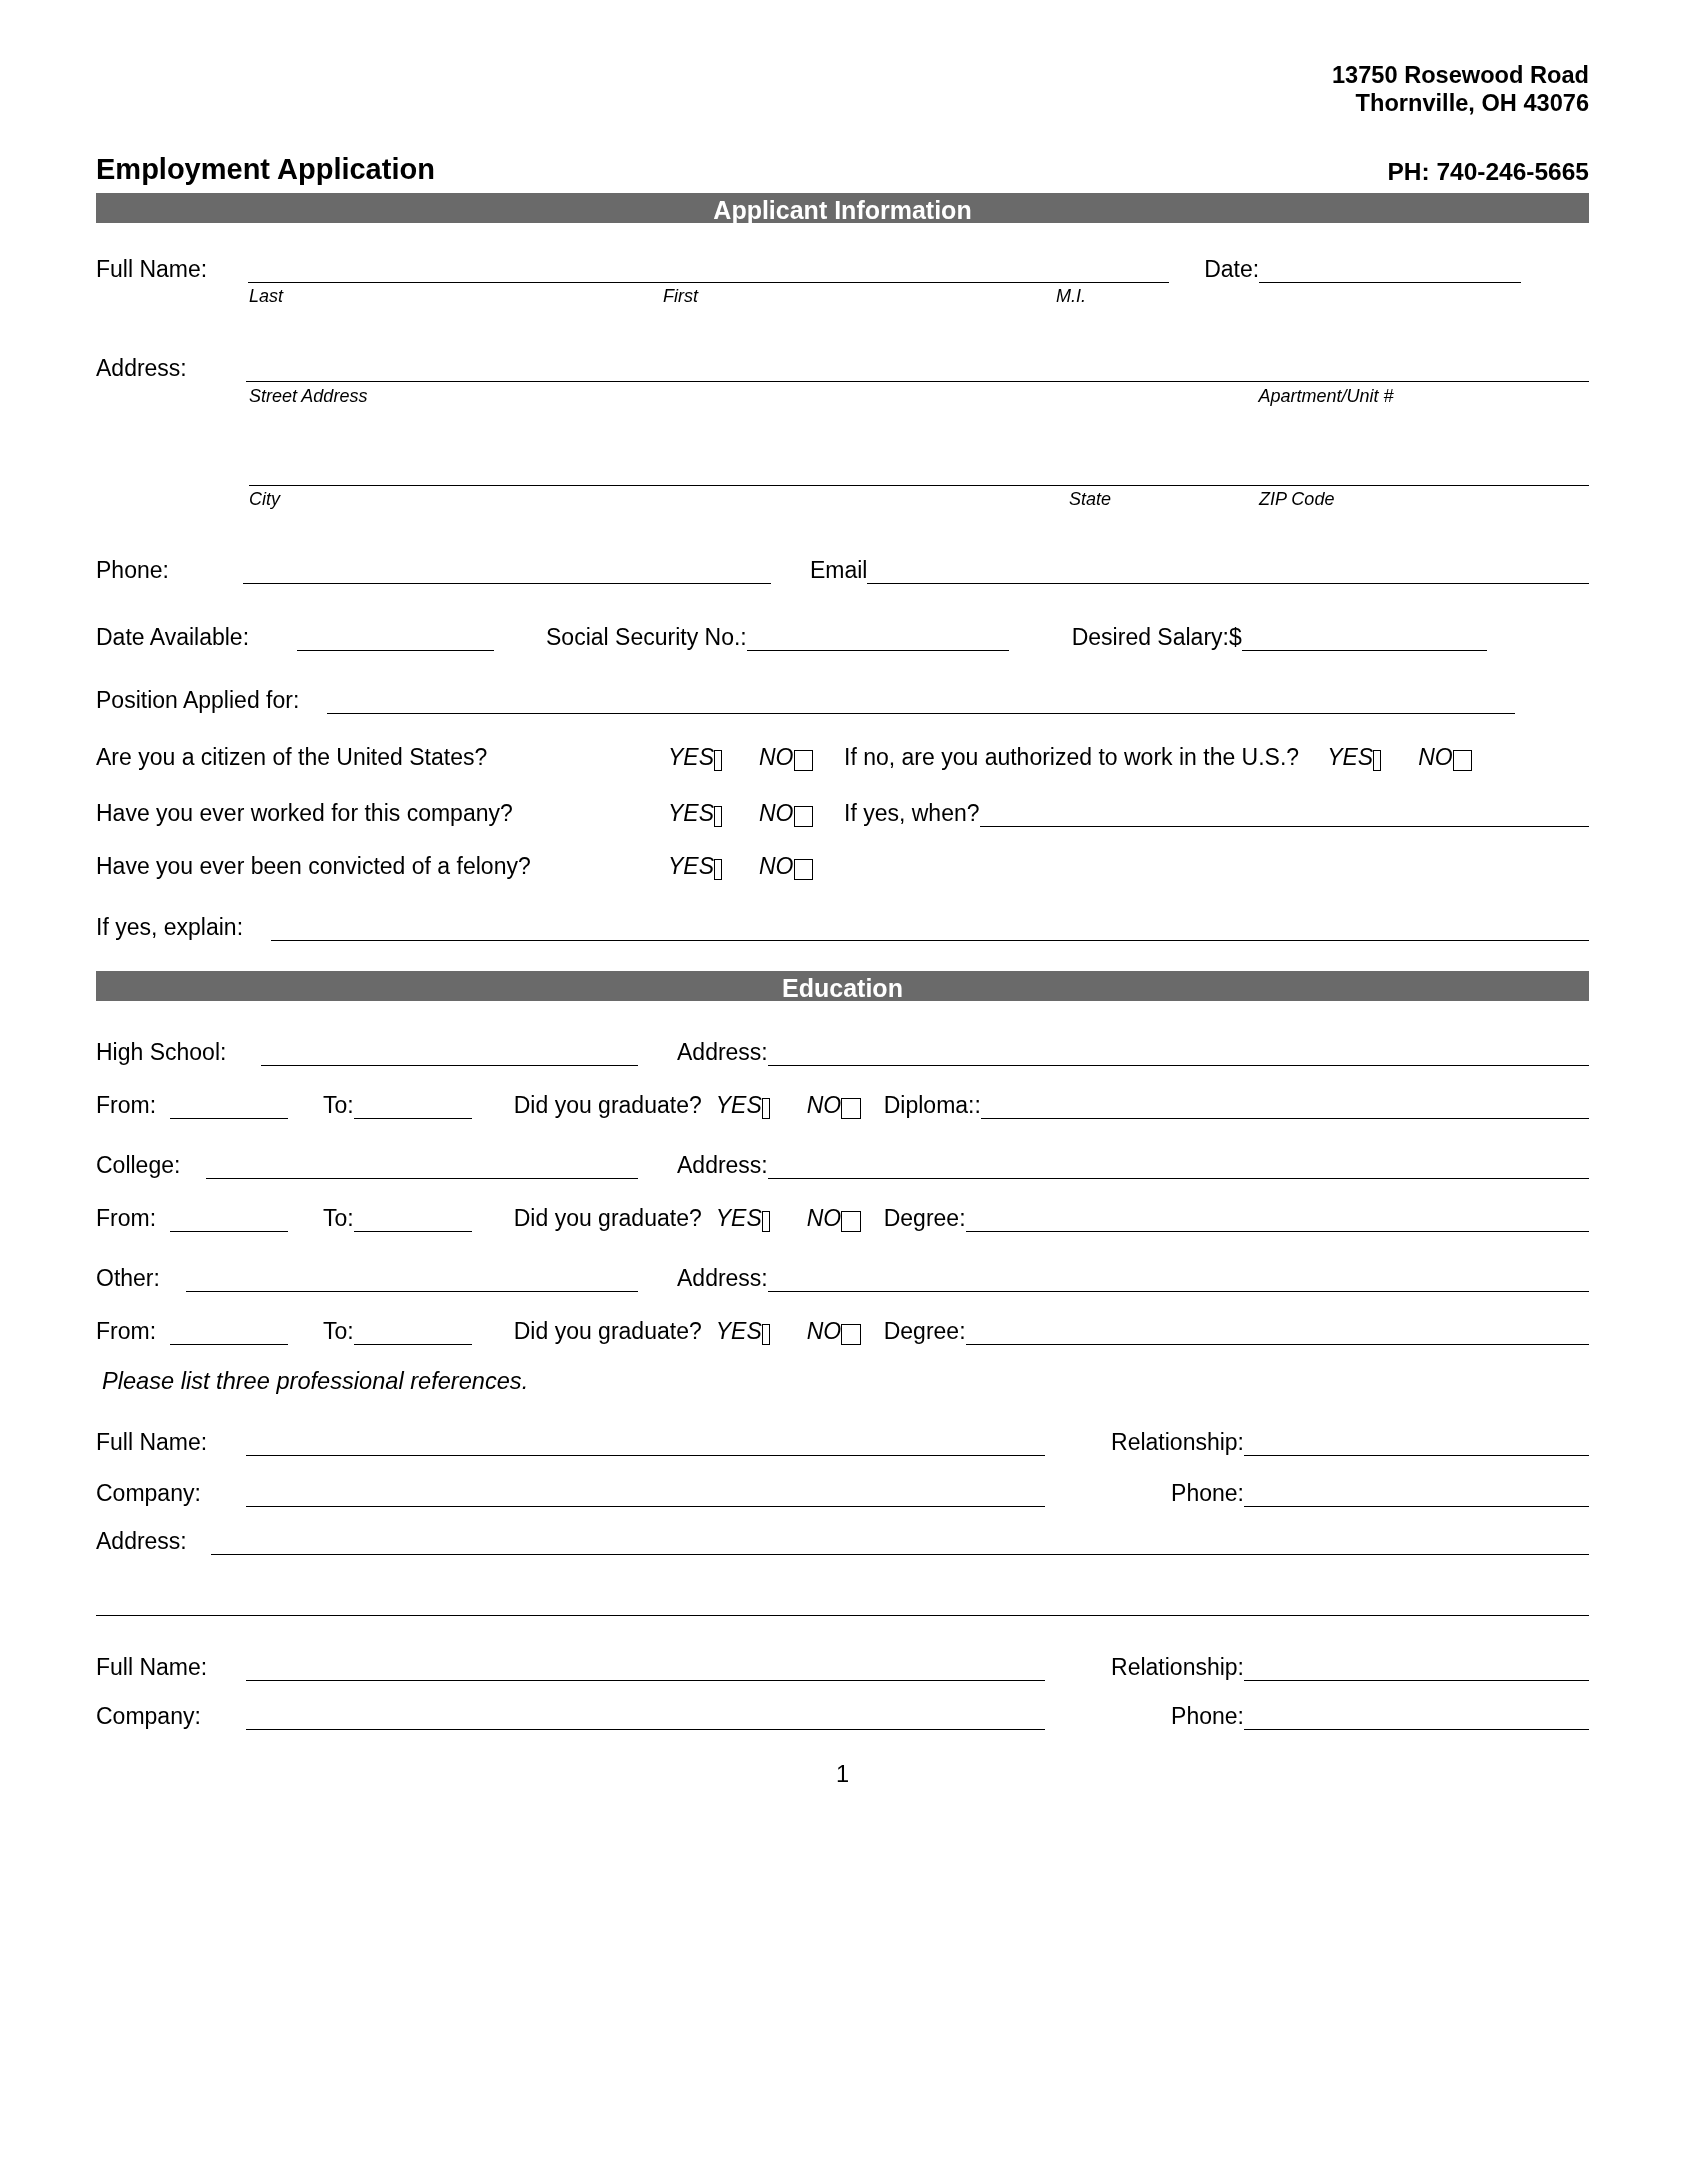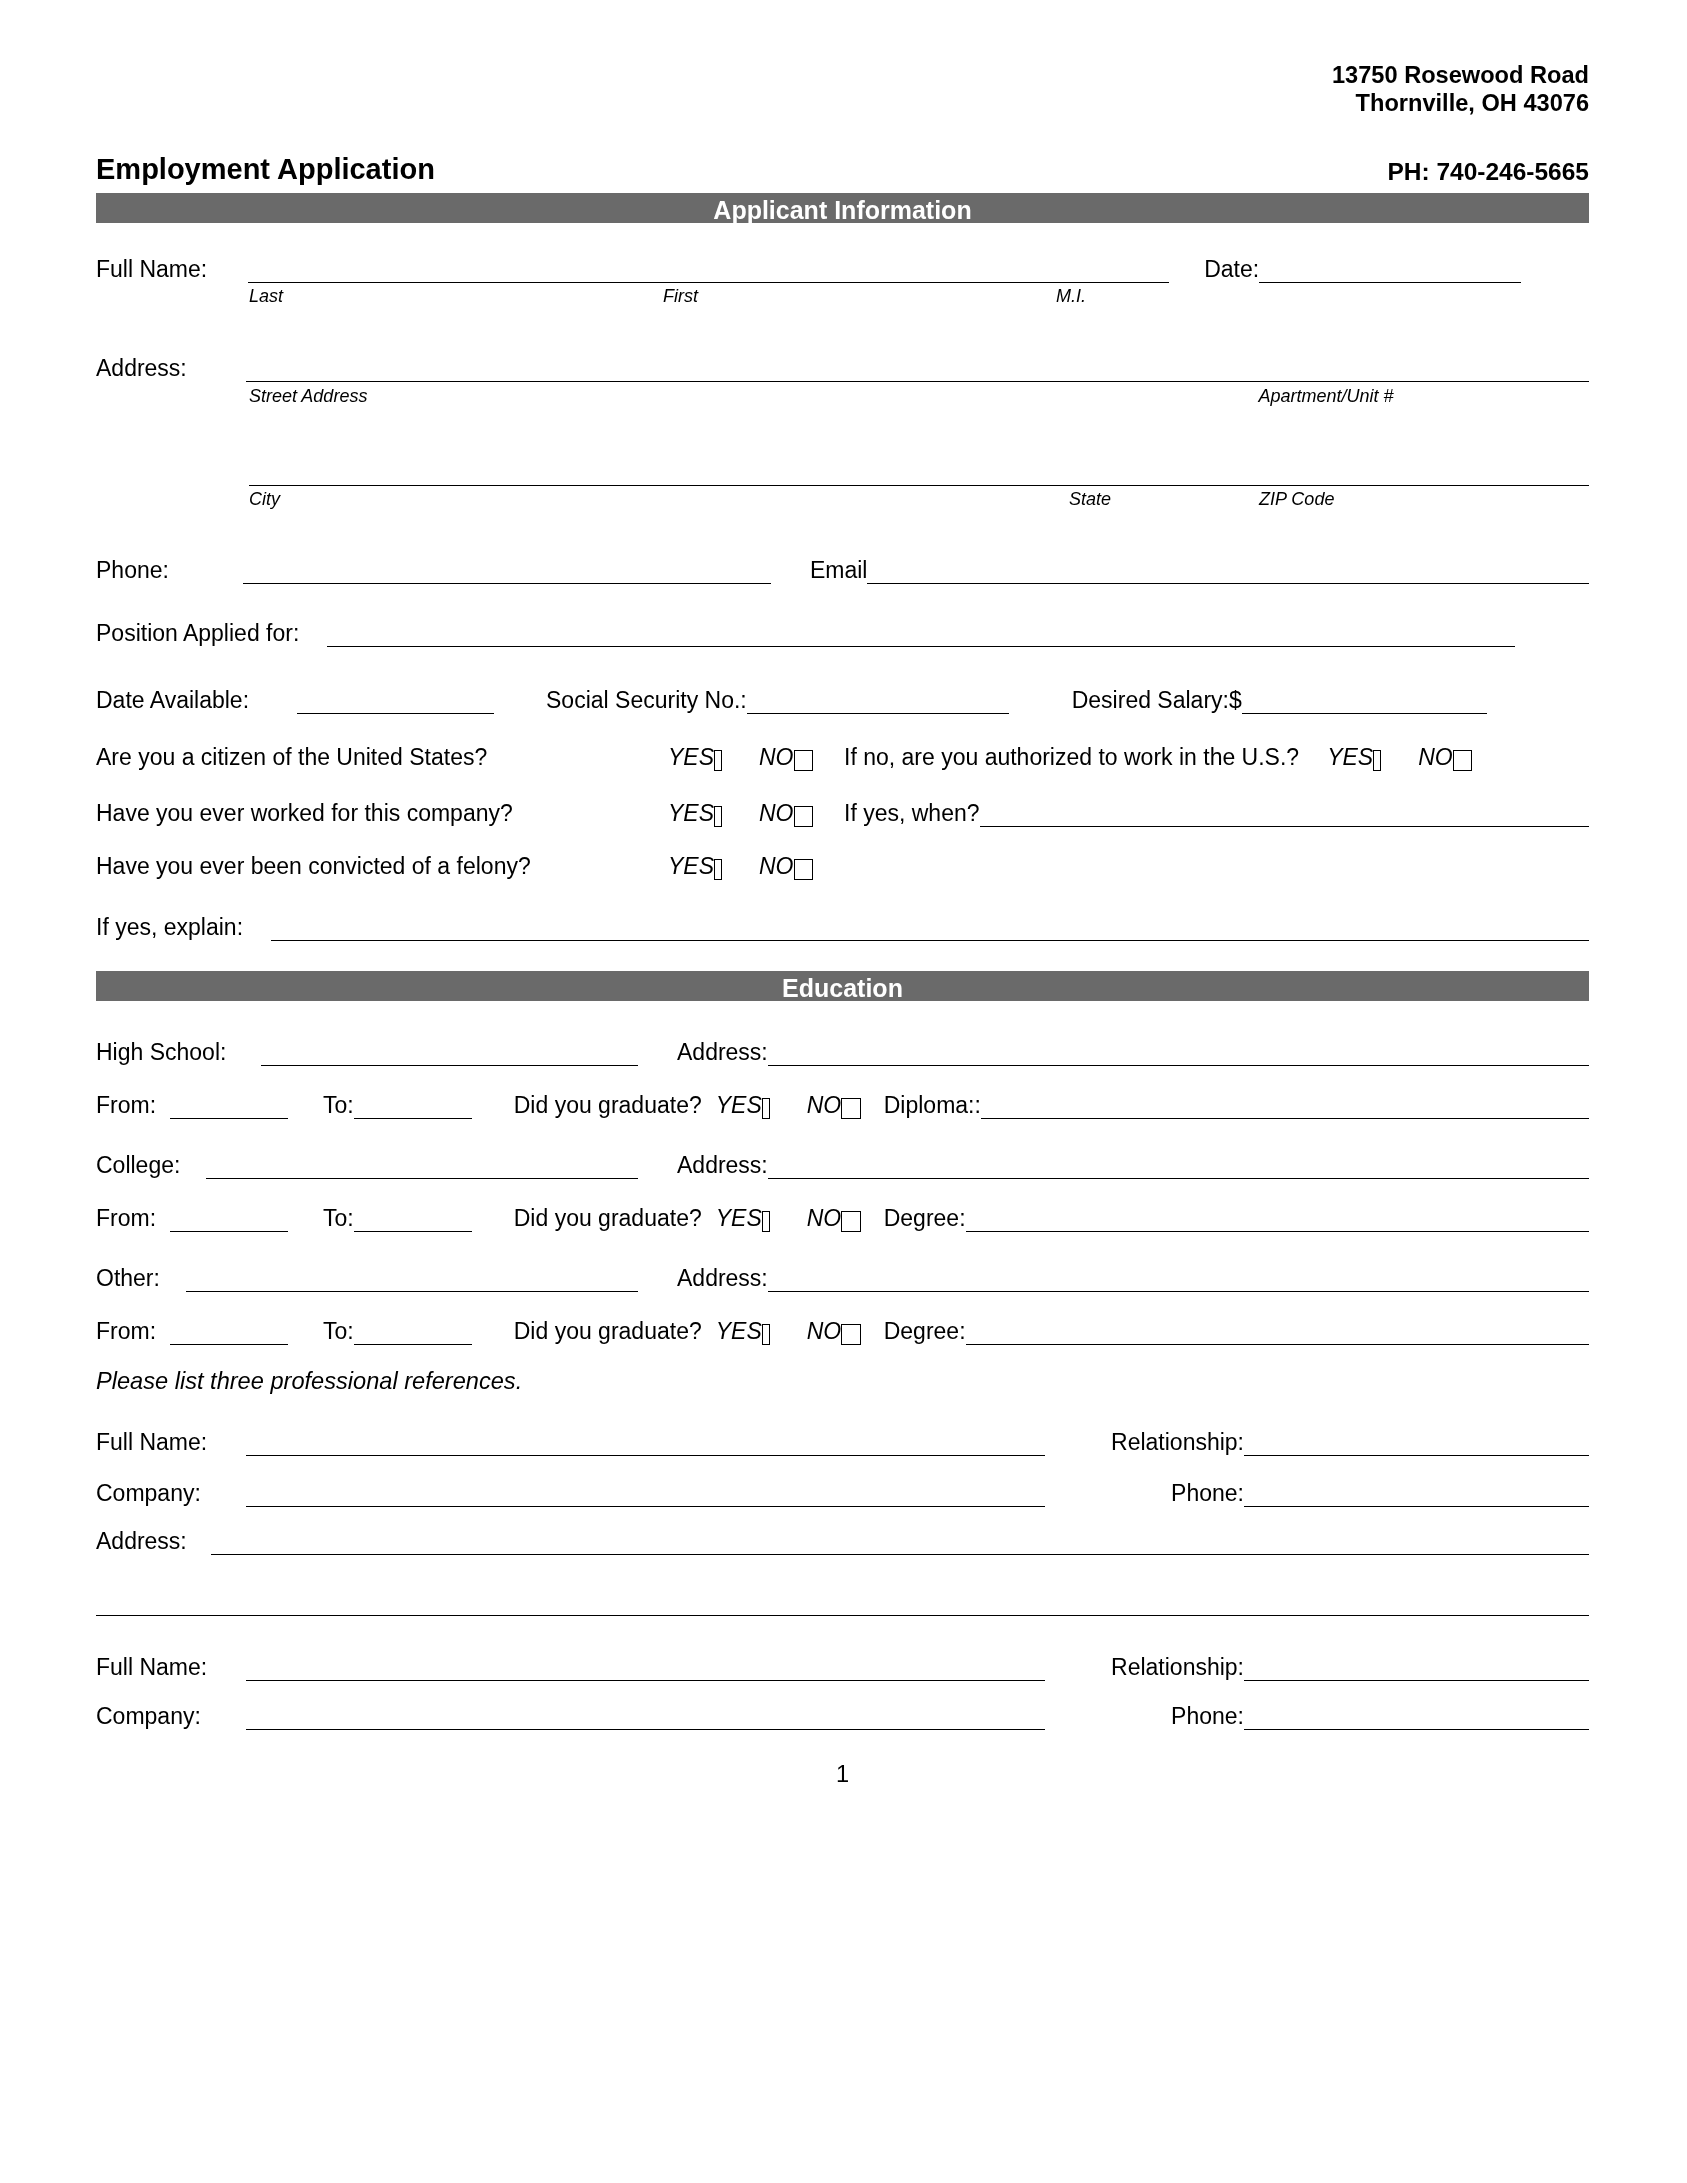--- a/index.html
+++ b/index.html
@@ -29,21 +29,21 @@
   .grow { flex: 1 1 auto; }
   .sub { font-style: italic; font-size: 18px; white-space: nowrap; }
   .subrow { display: flex; margin-top: 3.5px; }
   .chk { width: 21px; height: 21px; border: 1.7px solid #000; display: inline-block; background: #fff; margin-top: 5.2px; }
   .yn { display: flex; flex-direction: row; align-items: center; width: 54px; font-style: italic; }
   .ynpair { display: flex; gap: 37px; }
   .ynh { font-size: 23px; }
   .qrow { display: flex; align-items: flex-end; }
   .q1 { width: 572px; white-space: nowrap; }
   .edu-left { display: flex; align-items: flex-end; width: 542px; }
-  .note { font-style: italic; font-size: 23.6px; margin-top: 23px; }
+  .note { font-style: italic; font-size: 23.6px; margin-top: 23px; margin-left: 6px; }
   .ref-lbl { width: 150px; white-space: nowrap; }
   .pagenum { text-align: center; font-size: 23.6px; margin-top: 31px; }
 </style>
 </head>
 <body>
 
 <div class="page">
 
   <div class="hdr">
     <div class="haddr">13750 Rosewood Road</div>
@@ -85,36 +85,36 @@
     <span class="sub" style="margin-left:153px">City</span>
     <span class="sub" style="margin-left:789px">State</span>
     <span class="sub" style="margin-left:148px">ZIP Code</span>
   </div>
 
   <div class="row" style="margin-top:44px">
     <span class="lbl">Phone:</span>
     <span class="line" style="width:528px; margin-left:74px"></span>
     <span class="lbl" style="margin-left:39px">Email</span>
     <span class="line grow"></span>
-  </div>
-
-  <div class="row" style="margin-top:33px">
-    <span class="lbl">Position Applied for:</span>
-    <span class="line" style="width:1188px; margin-left:28px"></span>
   </div>
 
   <div class="row" style="margin-top:37px">
     <span class="lbl">Date Available:</span>
     <span class="line" style="width:197px; margin-left:48px"></span>
     <span class="lbl" style="margin-left:52px">Social Security No.:</span>
     <span class="line" style="width:262px"></span>
     <span class="lbl" style="margin-left:63px">Desired Salary:$</span>
     <span class="line" style="width:245px"></span>
   </div>
 
+  <div class="row" style="margin-top:33px">
+    <span class="lbl">Position Applied for:</span>
+    <span class="line" style="width:1188px; margin-left:28px"></span>
+  </div>
+
   <div class="qrow" style="margin-top:30px">
     <span class="q1">Are you a citizen of the United States?</span>
     <span class="ynpair">
       <span class="yn">
         <span class="ynh">YES</span>
         <span class="chk"></span>
       </span>
       <span class="yn">
         <span class="ynh">NO</span>
         <span class="chk"></span>

